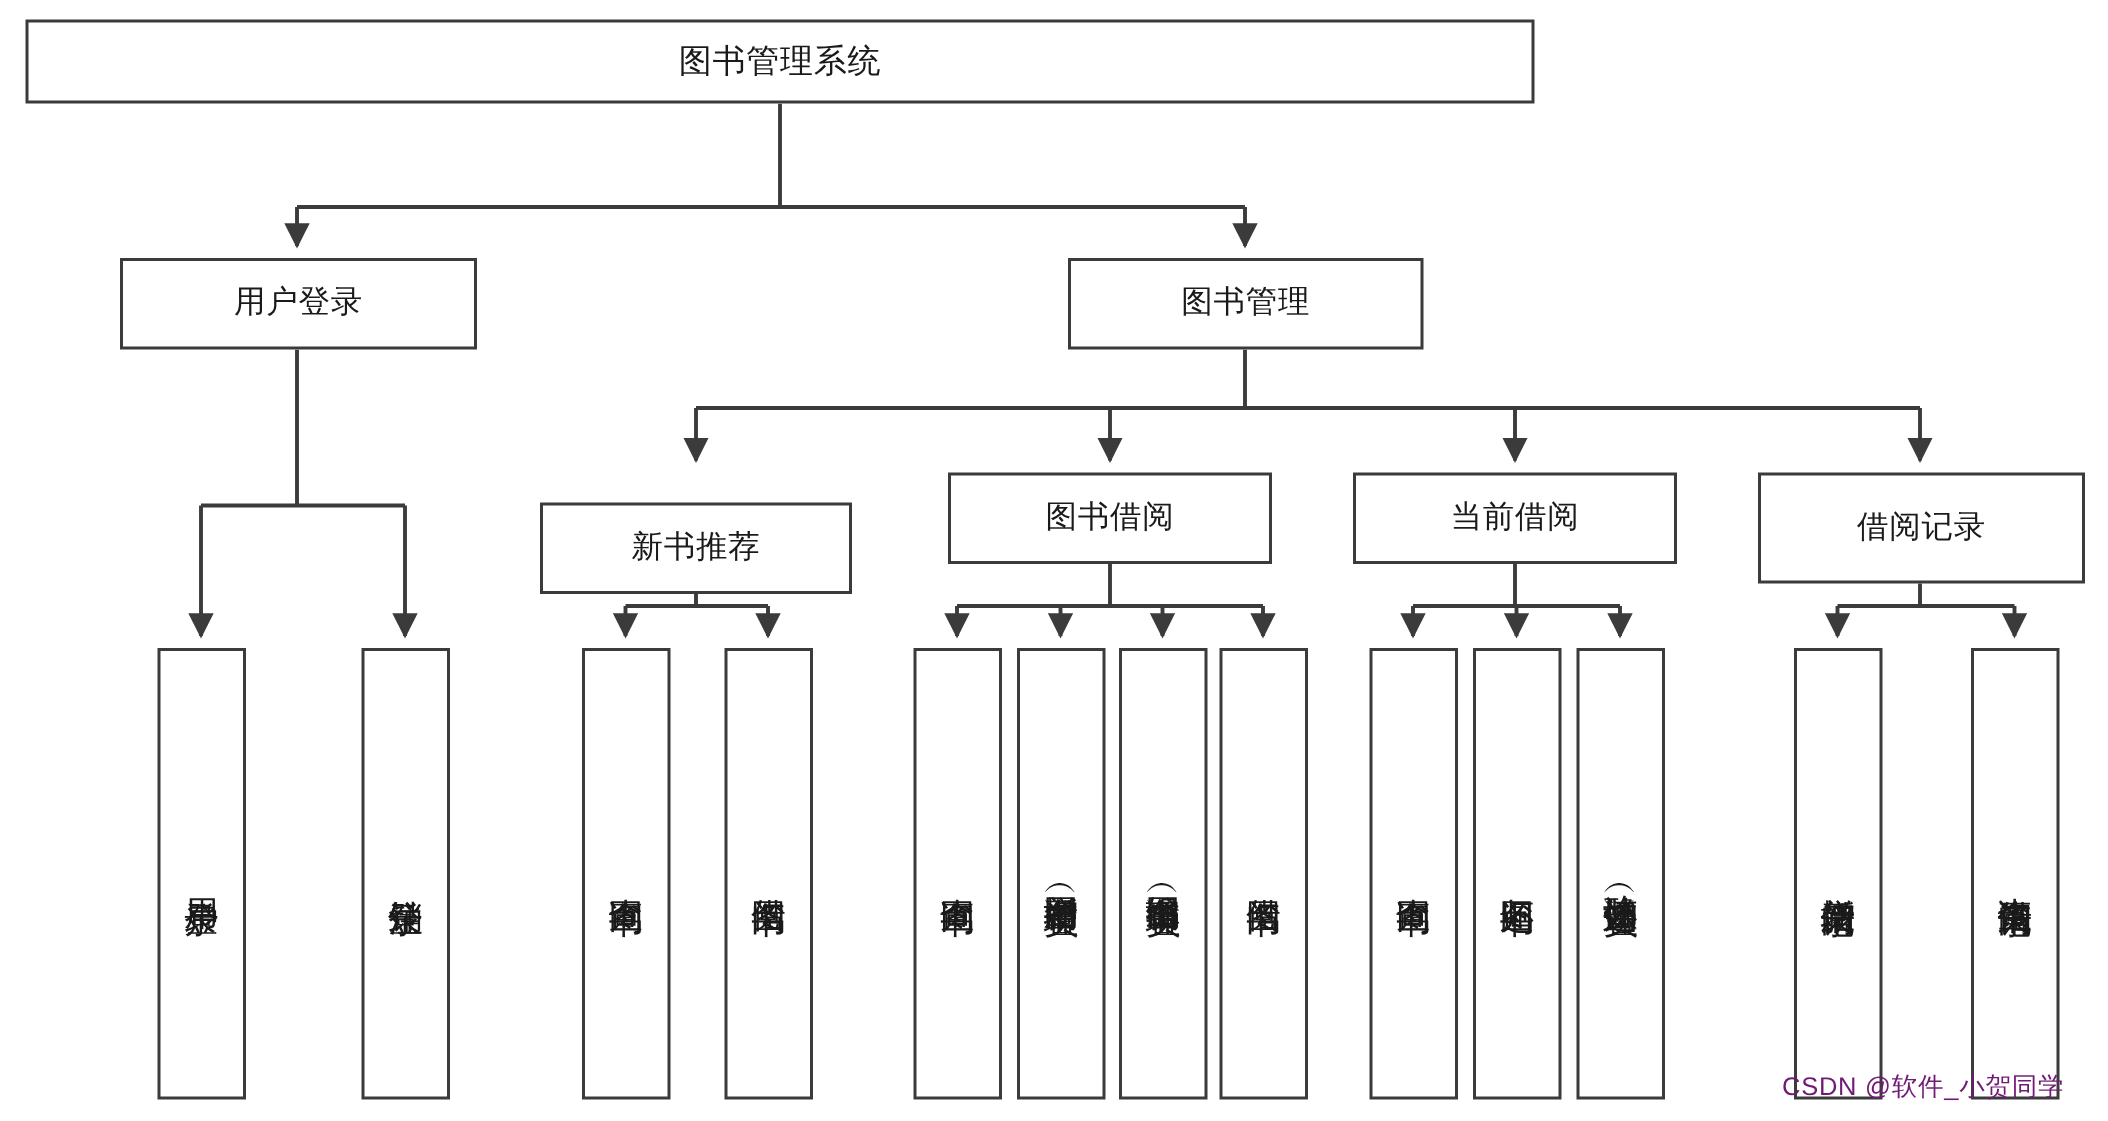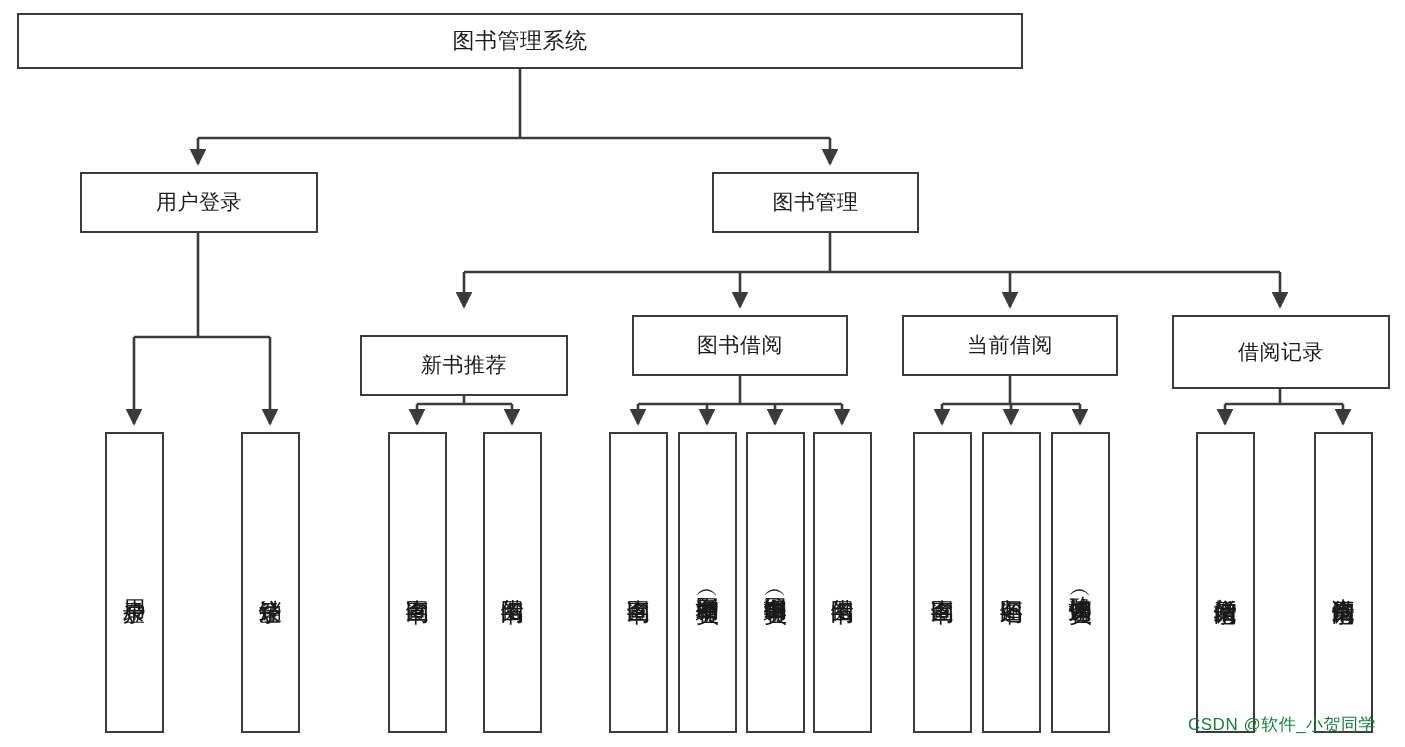--- a/index.html
+++ b/index.html
@@ -57,21 +57,21 @@
     font-size: 23px;
     line-height: 1.16;
     letter-spacing: 1px;
     max-height: 100%;
   }
   #watermark {
     position: absolute;
     left: 1188px;
     top: 713px;
     font-size: 17px;
-    color: #15803d;
+    color: #701a75;
     letter-spacing: 0.5px;
     white-space: nowrap;
     font-family: "Liberation Sans", "DejaVu Sans", sans-serif;
   }
 </style>
 </head>
 <body>
 
 <div id="canvas">
 
@@ -125,21 +125,21 @@
     </g>
   </svg>
 
   <div class="node horiz root" style="left:17px; top:13px; width:1006px; height:56px;">
     <span class="node-label">图书管理系统</span>
   </div>
 
   <div class="node horiz" style="left:80px; top:172px; width:238px; height:61px;">
     <span class="node-label">用户登录</span>
   </div>
-  <div class="node horiz" style="left:712px; top:172px; width:207px; height:61px;">
+  <div class="node horiz" style="left:712px; top:172px; width:237px; height:61px;">
     <span class="node-label">图书管理</span>
   </div>
 
   <div class="node horiz" style="left:360px; top:315px; width:208px; height:61px;margin-top:20px;">
     <span class="node-label">新书推荐</span>
   </div>
   <div class="node horiz" style="left:902px; top:315px; width:216px; height:61px;">
     <span class="node-label">当前借阅</span>
   </div>
   <div class="node horiz" style="left:632px; top:315px; width:216px; height:61px;">

